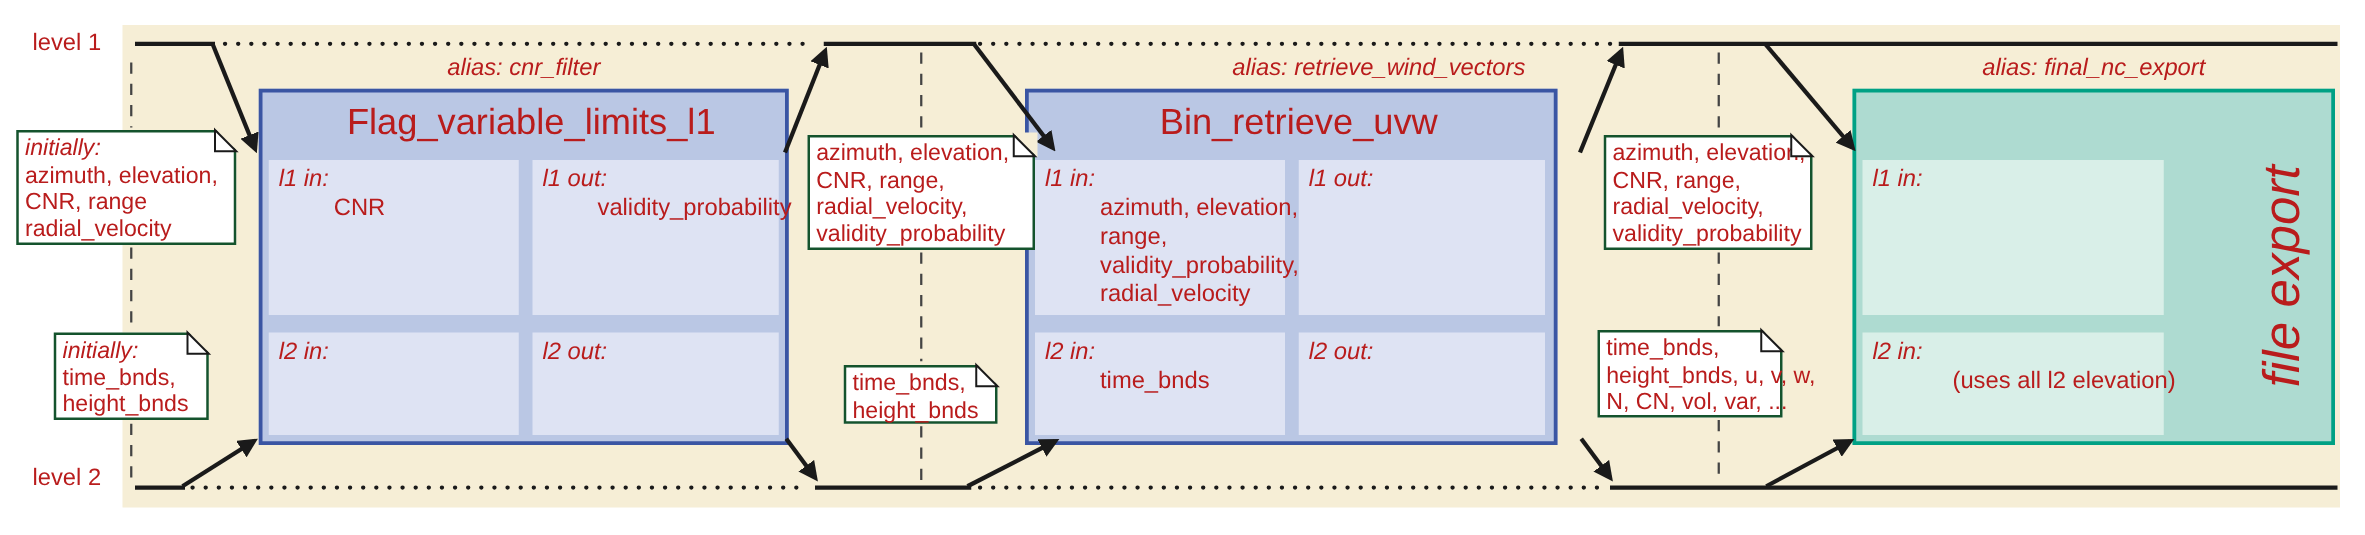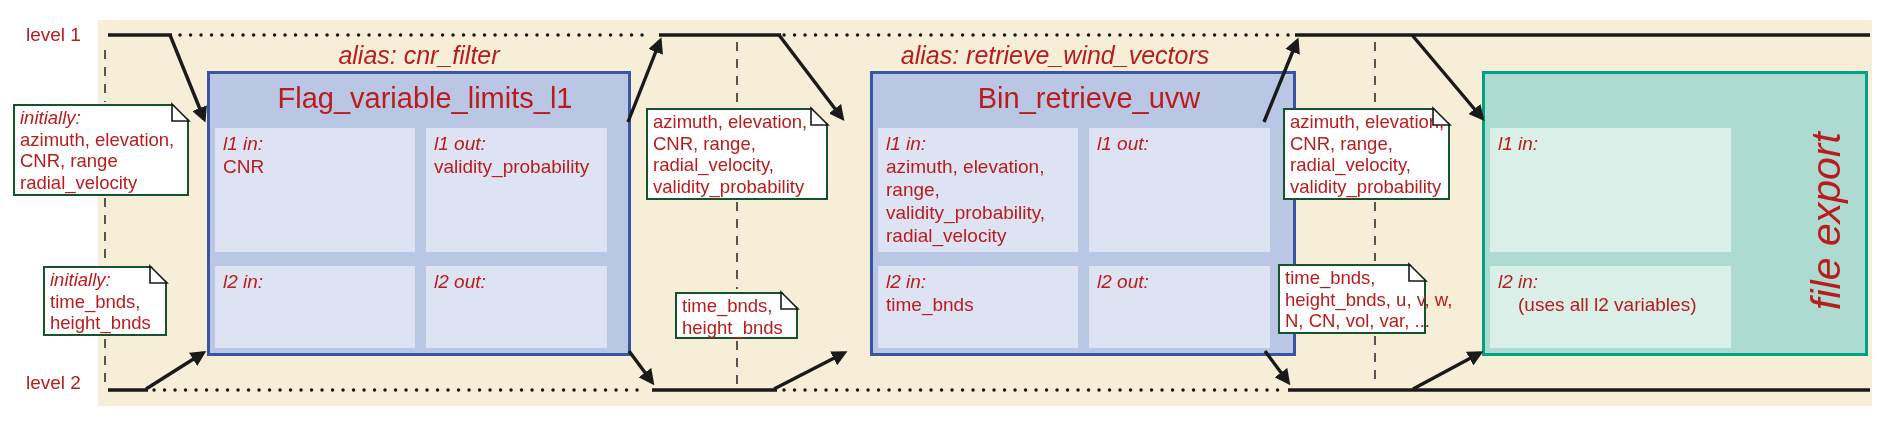--- a/index.html
+++ b/index.html
@@ -4,37 +4,37 @@
 <style>
   html,body{margin:0;padding:0;background:#fff;}
   .canvas{
     position:relative;width:1892px;height:428px;background:#fff;overflow:hidden;
     font-family:"Liberation Sans", sans-serif;color:#b91c1c;
   }
   .band{position:absolute;left:98px;top:20px;width:1774px;height:386px;background:#f6eed6;z-index:1;}
   .overlay{position:absolute;left:0;top:0;width:1892px;height:428px;z-index:6;pointer-events:none;}
   .lvl-label{position:absolute;left:26px;width:82px;height:22px;font-size:19px;line-height:22px;z-index:2;}
   #lvl1{top:24px;} #lvl2{top:372px;}
-  .alias{position:absolute;top:42px;height:26px;text-align:center;font-style:italic;font-size:25px;line-height:26px;z-index:2;}
-  .alias.a1{left:207px;width:424px;} .alias.a2{left:842px;width:426px;} .alias.a3{left:1482px;width:386px;}
+  .alias{position:absolute;top:42px;height:26px;text-align:center;font-style:italic;font-size:19px;line-height:26px;z-index:2;}
+  .alias.a1{left:207px;width:424px;} .alias.a2{left:890px;width:426px;} .alias.a3{left:1482px;width:386px;}
   .module{position:absolute;top:71px;height:279px;z-index:2;}
   .module.blue{border:3px solid #3a55a3;background:#bac7e4;}
   .module.green{border:3px solid #00a184;background:#aedbd1;}
   #mod1{left:207px;width:418px;}
-  #mod2{left:870px;width:420px;}
+  #mod2{left:820px;width:420px;}
   #mod3{left:1482px;width:380px;}
   .mtitle{position:absolute;top:6px;left:0;right:0;text-align:center;font-size:29px;line-height:36px;z-index:2;margin-left:12px;}
   .cell{position:absolute;padding:4px 8px;box-sizing:border-box;font-size:19px;line-height:23px;}
   .module.blue .cell{background:#dee3f3;}
   .module.green .cell{background:#d9efe8;}
   .row1{top:54px;height:124px;} .row2{top:192px;height:82px;}
-  .col1{left:5px;width:200px;} .col2{left:216px;width:181px;}
+  .col1{left:5px;width:200px;} .col2{left:216px;width:197px;}
   .colw{left:5px;width:241px;}
   .clabel{font-style:italic;}
-  .cvalue{white-space:pre;}
+  .cvalue{white-space:pre;margin-left:44px;}
   .indent{padding-left:20px;}
   .side-label{position:absolute;left:198px;top:124px;width:285px;height:46px;transform:rotate(-90deg);
     font-style:italic;font-size:41px;line-height:46px;text-align:center;z-index:2;}
   .note{position:absolute;background:#fff;border:2px solid #14532d;box-sizing:border-box;
     padding:1px 5px;font-size:18.5px;line-height:21.5px;z-index:3;}
   .note-prefix{font-style:italic;}
   .note-text{white-space:pre;}
   #note1{left:13px;top:104px;width:176px;height:92px;}
   #note2{left:43px;top:266px;width:124px;height:70px;}
   #note3{left:646px;top:108px;width:182px;height:92px;}
@@ -47,20 +47,21 @@
 
 <div class="canvas">
 
   <div class="band"></div>
 
   <div class="lvl-label" id="lvl1">level 1</div>
   <div class="lvl-label" id="lvl2">level 2</div>
 
   <div class="alias a1">alias: cnr_filter</div>
   <div class="alias a2">alias: retrieve_wind_vectors</div>
+  <div class="alias a3">alias: final_nc_export</div>
 
   <div class="module blue" id="mod1">
     <div class="mtitle">Flag_variable_limits_l1</div>
     <div class="cell row1 col1">
       <div class="clabel">l1 in:</div>
       <div class="cvalue">CNR</div>
     </div>
     <div class="cell row1 col2">
       <div class="clabel">l1 out:</div>
       <div class="cvalue">validity_probability</div>
@@ -97,21 +98,21 @@
     </div>
   </div>
 
   <div class="module green" id="mod3">
     <div class="cell row1 colw">
       <div class="clabel">l1 in:</div>
       <div class="cvalue"></div>
     </div>
     <div class="cell row2 colw">
       <div class="clabel">l2 in:</div>
-      <div class="cvalue indent">(uses all l2 variables)</div>
+      <div class="cvalue indent">(uses all l2 elevation)</div>
     </div>
     <div class="side-label">file export</div>
   </div>
 
   <div class="note" id="note1">
     <div class="note-prefix">initially:</div>
     <div class="note-text">azimuth, elevation,
 CNR, range
 radial_velocity</div>
   </div>

